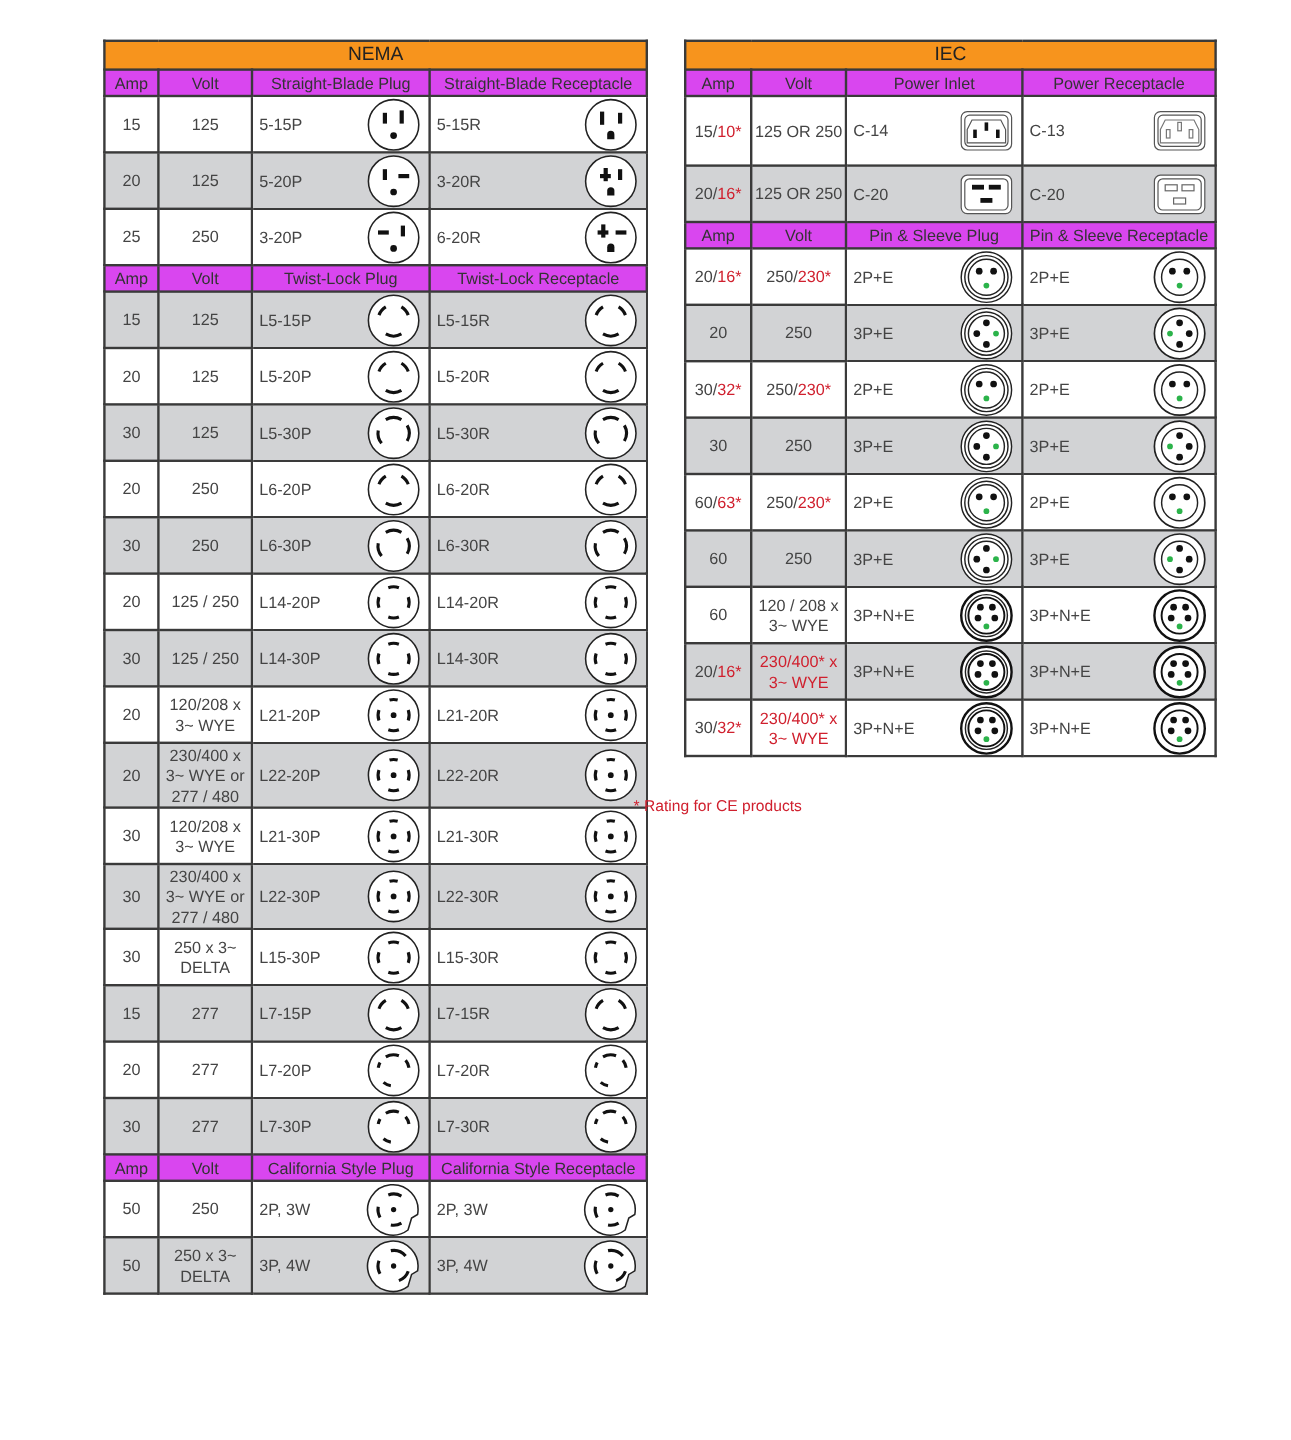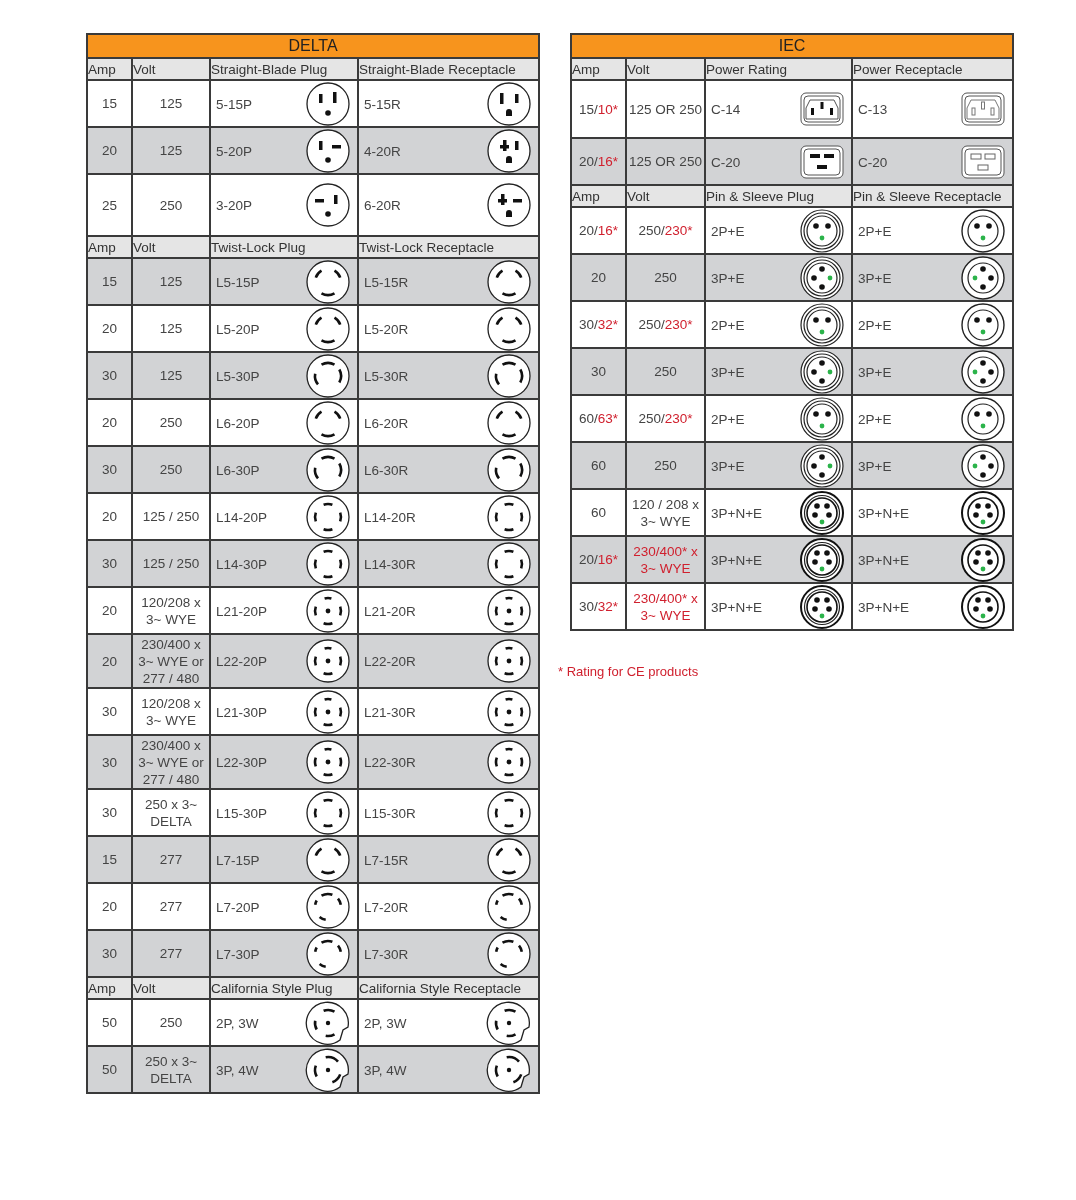--- a/index.html
+++ b/index.html
@@ -1,43 +1,43 @@
 <!DOCTYPE html>
 <html><head>
 <meta charset="utf-8">
 <style>
   html, body { margin:0; padding:0; background:#ffffff; }
   body { width:1076px; height:1200px; position:relative; font-family:"Liberation Sans", sans-serif; color:#3a3a3a; overflow:hidden; }
   .tbl { position:absolute; border-collapse:collapse; table-layout:fixed; }
   .tbl td, .tbl th { border:2px solid #3a3a3a; padding:0; font-weight:normal; font-size:13.5px; color:#444; }
   .tbl .title td { background:#f7941d; color:#222; text-align:center; font-size:16px; height:22px; }
-  .tbl tr.hdr td { background:#e5e5e5; color:#333; font-size:13.5px; height:20px; white-space:nowrap; }
+  .tbl tr.hdr td { background:#d946ef; color:#333; text-align:center; font-size:13.5px; height:20px; white-space:nowrap; }
   .tbl tr.gray td { background:#d2d3d5; }
   .tbl tr.white td { background:#ffffff; }
   .c { text-align:center; line-height:17px; }
   .cell-model { position:relative; }
   .cell-model .lbl { position:absolute; left:5px; top:50%; transform:translateY(-50%); }
   .cell-model .ico { position:absolute; right:6px; top:50%; transform:translateY(-50%); width:46px; height:46px; }
   .cell-model .ico svg { width:46px; height:46px; display:block; }
   .red { color:#d0202e; }
-  .foot { position:absolute; left:558px; top:664px; font-size:13px; color:#d0202e; }
+  .foot { position:absolute; left:528px; top:664px; font-size:13px; color:#d0202e; }
 </style>
 </head>
 <body>
 
 <table class="tbl" style="left:86px; top:33px; width:452px;">
   <colgroup>
       <col style="width:45px">
       <col style="width:78px">
       <col style="width:148px">
       <col style="width:181px">
     </colgroup>
   <tbody>
       <tr class="title">
-        <td colspan="4">DELTA</td>
+        <td colspan="4">NEMA</td>
       </tr>
   </tbody>
     <tbody id="nema-body">
       <tr class="hdr">
         <td>Amp</td>
         <td>Volt</td>
         <td>Straight-Blade Plug</td>
         <td>Straight-Blade Receptacle</td>
       </tr>
       <tr class="white" style="height: 47px;">
@@ -74,33 +74,33 @@
           <span class="ico">
             <svg viewBox="0 0 46 46">
               <circle cx="23" cy="23" r="21" fill="#fff" stroke="#222" stroke-width="1.3"></circle>
               <rect x="14" y="13" width="3.5" height="9" fill="#111"></rect>
               <rect x="27" y="17" width="9" height="3.5" fill="#111"></rect>
               <circle cx="23" cy="32" r="2.8" fill="#111"></circle>
             </svg>
           </span>
         </td>
         <td class="cell-model">
-          <span class="lbl">4-20R</span>
+          <span class="lbl">3-20R</span>
           <span class="ico">
             <svg viewBox="0 0 46 46">
               <circle cx="23" cy="23" r="21" fill="#fff" stroke="#222" stroke-width="1.3"></circle>
               <rect x="14" y="17" width="9" height="3.5" fill="#111"></rect>
               <rect x="17" y="12" width="3.5" height="11" fill="#111"></rect>
               <rect x="29" y="13" width="3.5" height="9" fill="#111"></rect>
               <path d="M20 35 v-4 a3 3 0 0 1 6 0 v4z" fill="#111"></path>
             </svg>
           </span>
         </td>
       </tr>
-      <tr class="white" style="height: 62px;">
+      <tr class="white" style="height: 47px;">
         <td class="c"><span>25</span></td>
         <td class="c"><span>250</span></td>
         <td class="cell-model">
           <span class="lbl">3-20P</span>
           <span class="ico">
             <svg viewBox="0 0 46 46">
               <circle cx="23" cy="23" r="21" fill="#fff" stroke="#222" stroke-width="1.3"></circle>
               <rect x="10" y="17" width="9" height="3.5" fill="#111"></rect>
               <rect x="29" y="13" width="3.5" height="9" fill="#111"></rect>
               <circle cx="23" cy="32" r="2.8" fill="#111"></circle>
@@ -616,21 +616,21 @@
     </colgroup>
   <tbody>
       <tr class="title">
         <td colspan="4">IEC</td>
       </tr>
   </tbody>
     <tbody id="iec-body">
       <tr class="hdr">
         <td>Amp</td>
         <td>Volt</td>
-        <td>Power Rating</td>
+        <td>Power Inlet</td>
         <td>Power Receptacle</td>
       </tr>
       <tr class="white" style="height: 58px;">
         <td class="c"><span>15/</span><span class="red">10*</span></td>
         <td class="c"><span>125 OR 250</span></td>
         <td class="cell-model">
           <span class="lbl">C-14</span>
           <span class="ico">
             <svg viewBox="0 0 46 46">
               <rect x="2" y="7" width="42" height="32" rx="5" fill="#fff" stroke="#555" stroke-width="1"></rect>

